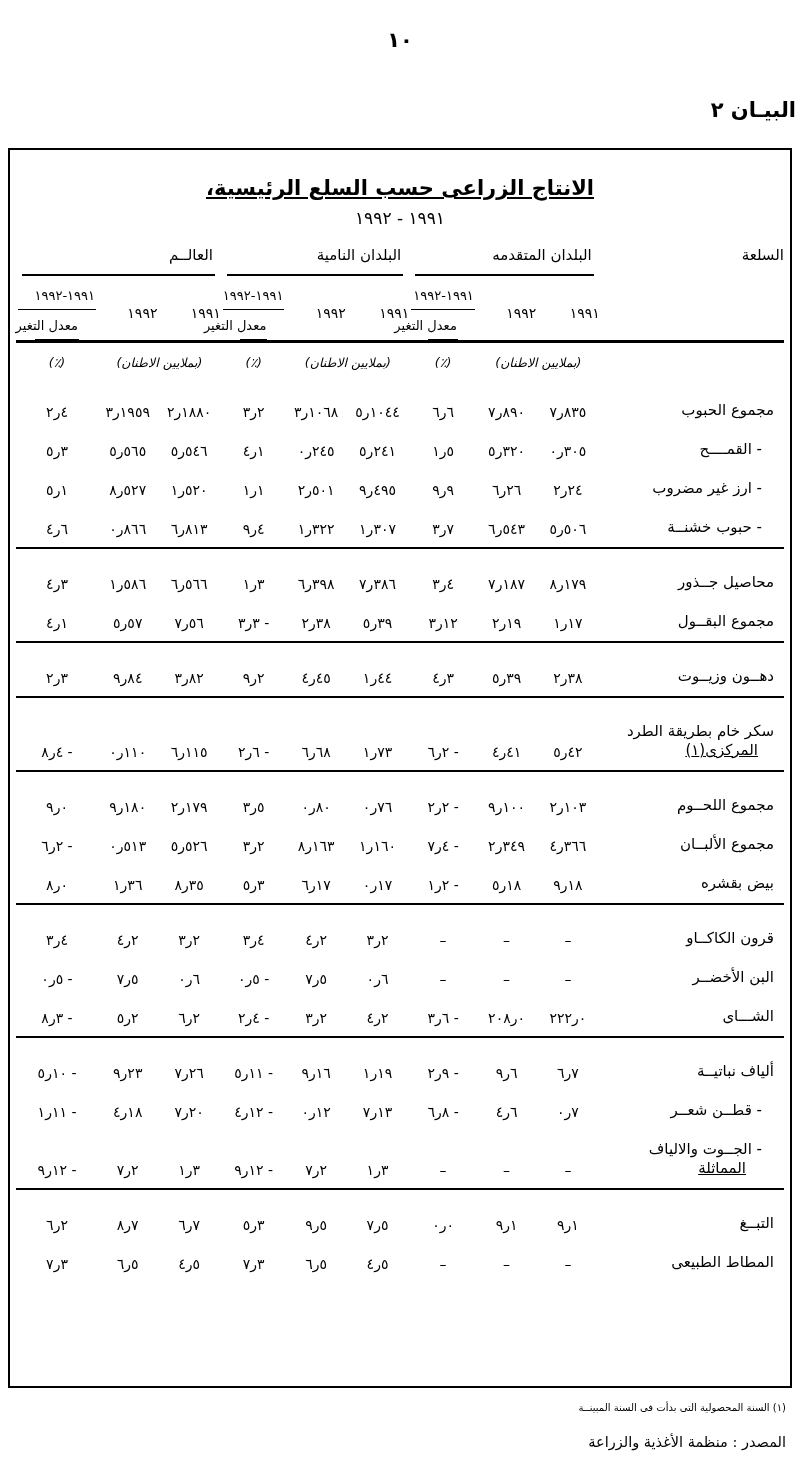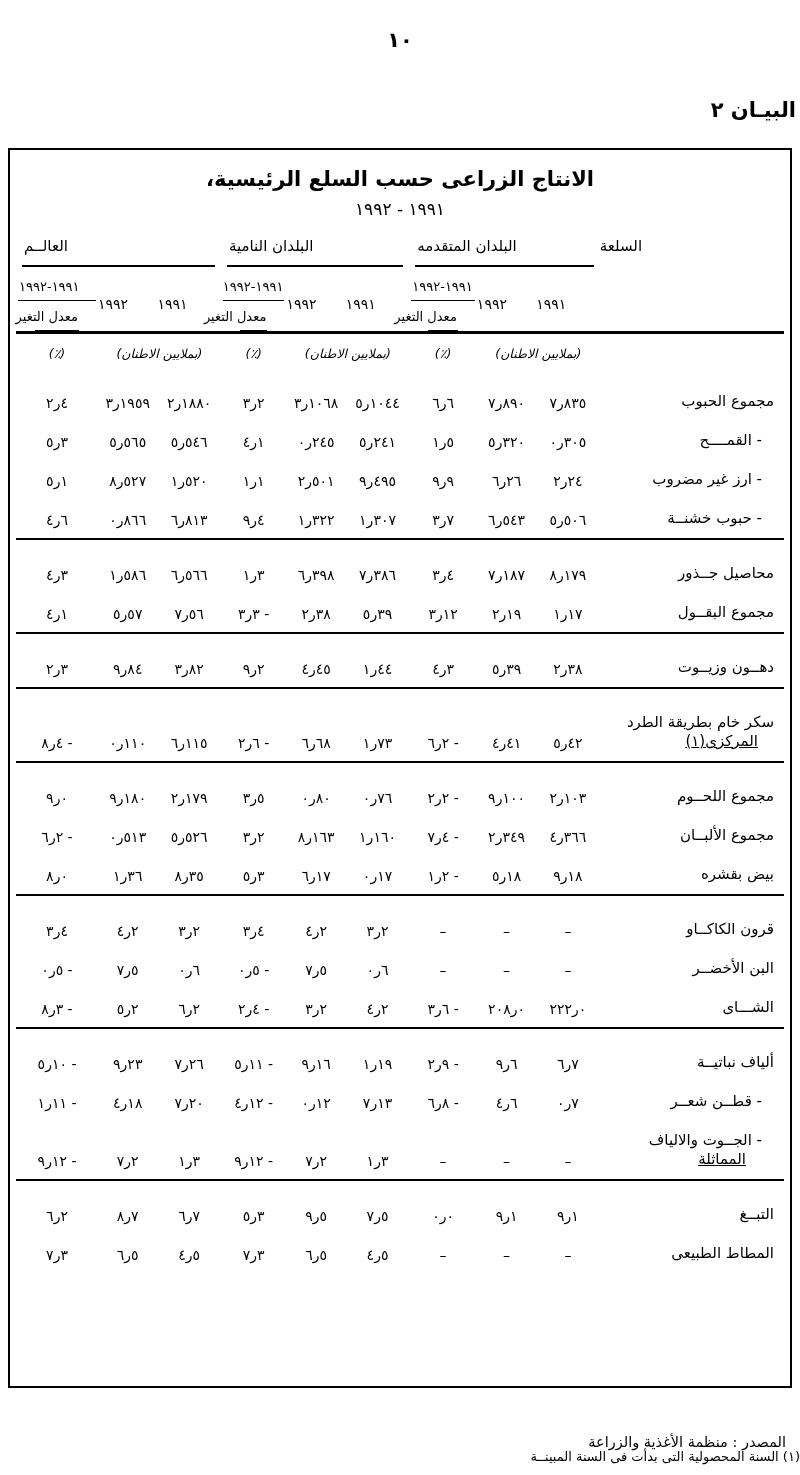--- a/index.html
+++ b/index.html
@@ -10,43 +10,43 @@
   }
   .page { position: relative; width: 800px; height: 1475px; direction: rtl; overflow: hidden; }
 
   .page-number { position: absolute; top: 8px; left: 0; width: 100%; text-align: center; font-size: 21px; font-weight: bold; margin-top: 20px; }
   .statement-label { position: absolute; top: 98px; right: 4px; font-size: 21px; font-weight: bold; }
 
   .doc-box {
     position: absolute; top: 148px; right: 8px; left: 8px; height: 1240px;
     border: 2.5px solid #000; padding: 14px 6px 0;
   }
-  .title { text-align: center; font-size: 21px; font-weight: bold; margin-top: 3px; }
+  .title { text-align: center; font-size: 21px; font-weight: bold; margin-top: 12px; text-decoration: underline; }
   .subtitle { text-align: center; font-size: 17px; font-weight: normal; margin: 8px 0 14px; }
 
   table { width: 100%; border-collapse: collapse; table-layout: fixed; direction: rtl; }
   th, td { font-weight: normal; }
-  thead th { vertical-align: top; text-align: left; }
+  thead th { vertical-align: top; text-align: right; }
 
   .commodity-hdr { font-size: 15px; padding-top: 4px; }
   .grp-label { border-bottom: 2px solid #000; padding: 4px 2px 10px; margin: 0 6px; font-size: 15px; white-space: nowrap; }
   .yr { font-size: 14px; padding-top: 29px; }
   .chg-years { border-bottom: 1.5px solid #000; padding: 12px 1px 6px; margin: 0 2px; font-size: 13px; white-space: nowrap; }
   .chg-label { border-bottom: 1.5px solid #000; padding: 8px 1px 6px; margin: 0 19px; font-size: 13px; white-space: nowrap; }
 
   .units-row td { border-top: 3px solid #000; font-style: italic; font-size: 12.5px; text-align: center; padding: 12px 0 4px; white-space: nowrap; }
 
   tbody th.commodity { text-align: right; font-size: 15px; padding: 10px 10px 10px 2px; vertical-align: bottom; line-height: 19px; white-space: nowrap; }
   tbody th.commodity.indent { padding-right: 22px; }
   tbody th.commodity div.l2 { padding-right: 16px; text-decoration: underline; }
   tbody td { text-align: center; font-size: 14px; padding: 10px 1px; vertical-align: bottom; white-space: nowrap; }
   tbody tr:first-child th, tbody tr:first-child td { padding-top: 27px; }
   tr.sec-start th, tr.sec-start td { border-top: 2px solid #000; padding-top: 24px; }
 
-  .footnote { position: absolute; top: 1402px; right: 0; font-size: 13px; margin-top: 47px; }
+  .footnote { position: absolute; top: 1402px; right: 14px; font-size: 10px; }
   .source   { position: absolute; top: 1434px; right: 14px; font-size: 14.5px; }
 </style>
 </head>
 <body>
 
 <div class="page">
 
   <div class="page-number">١٠</div>
   <div class="statement-label">البيـان ٢</div>
 

